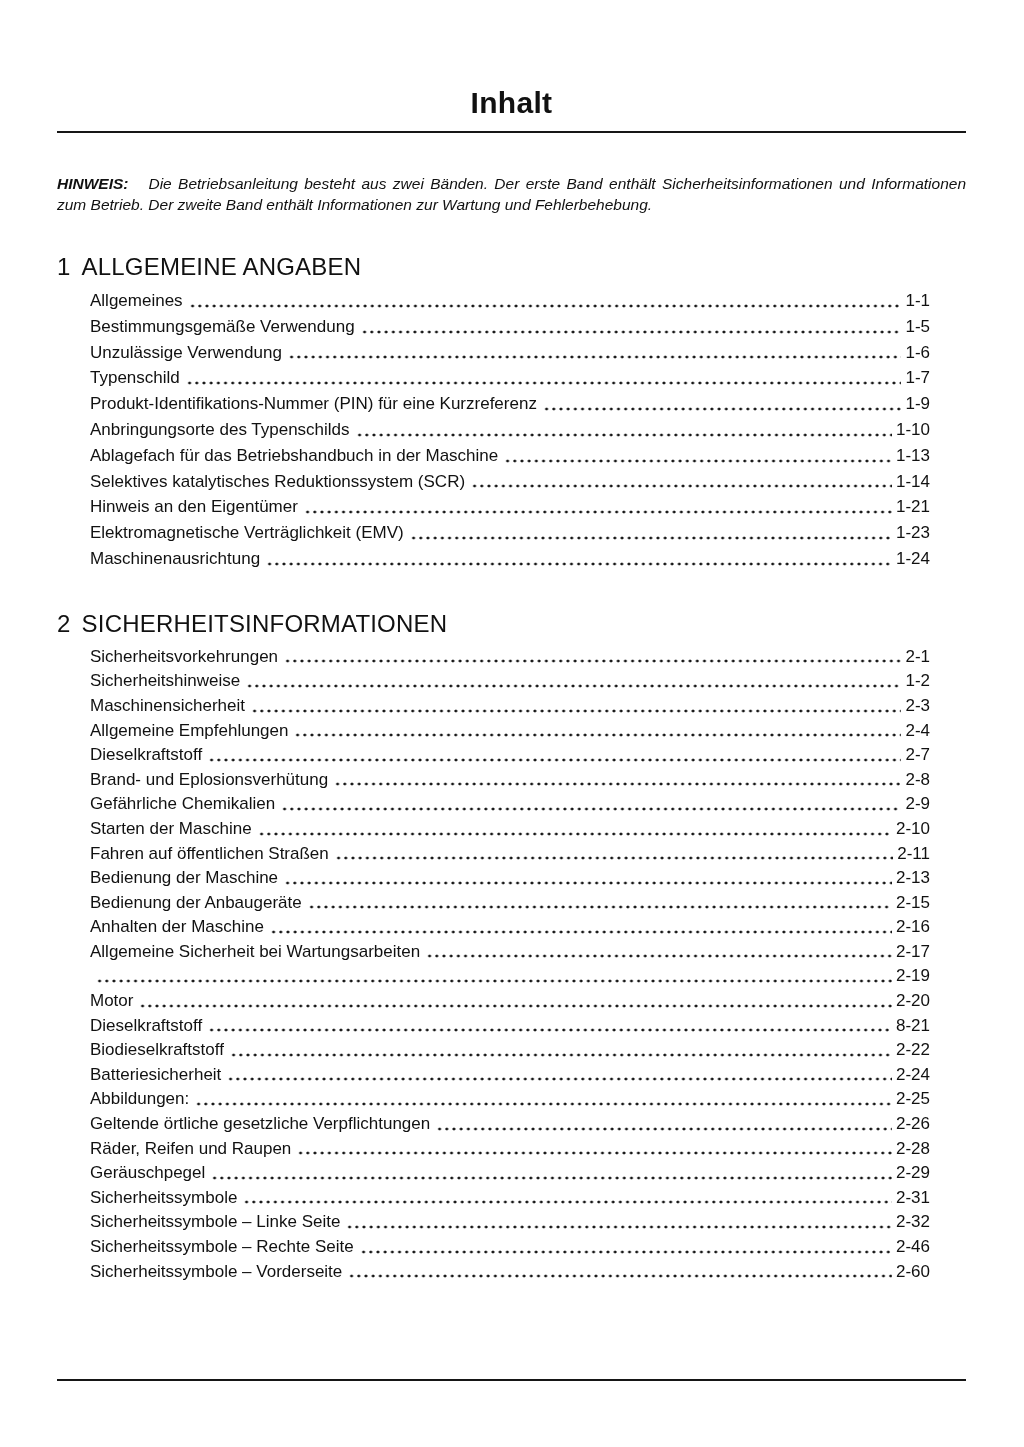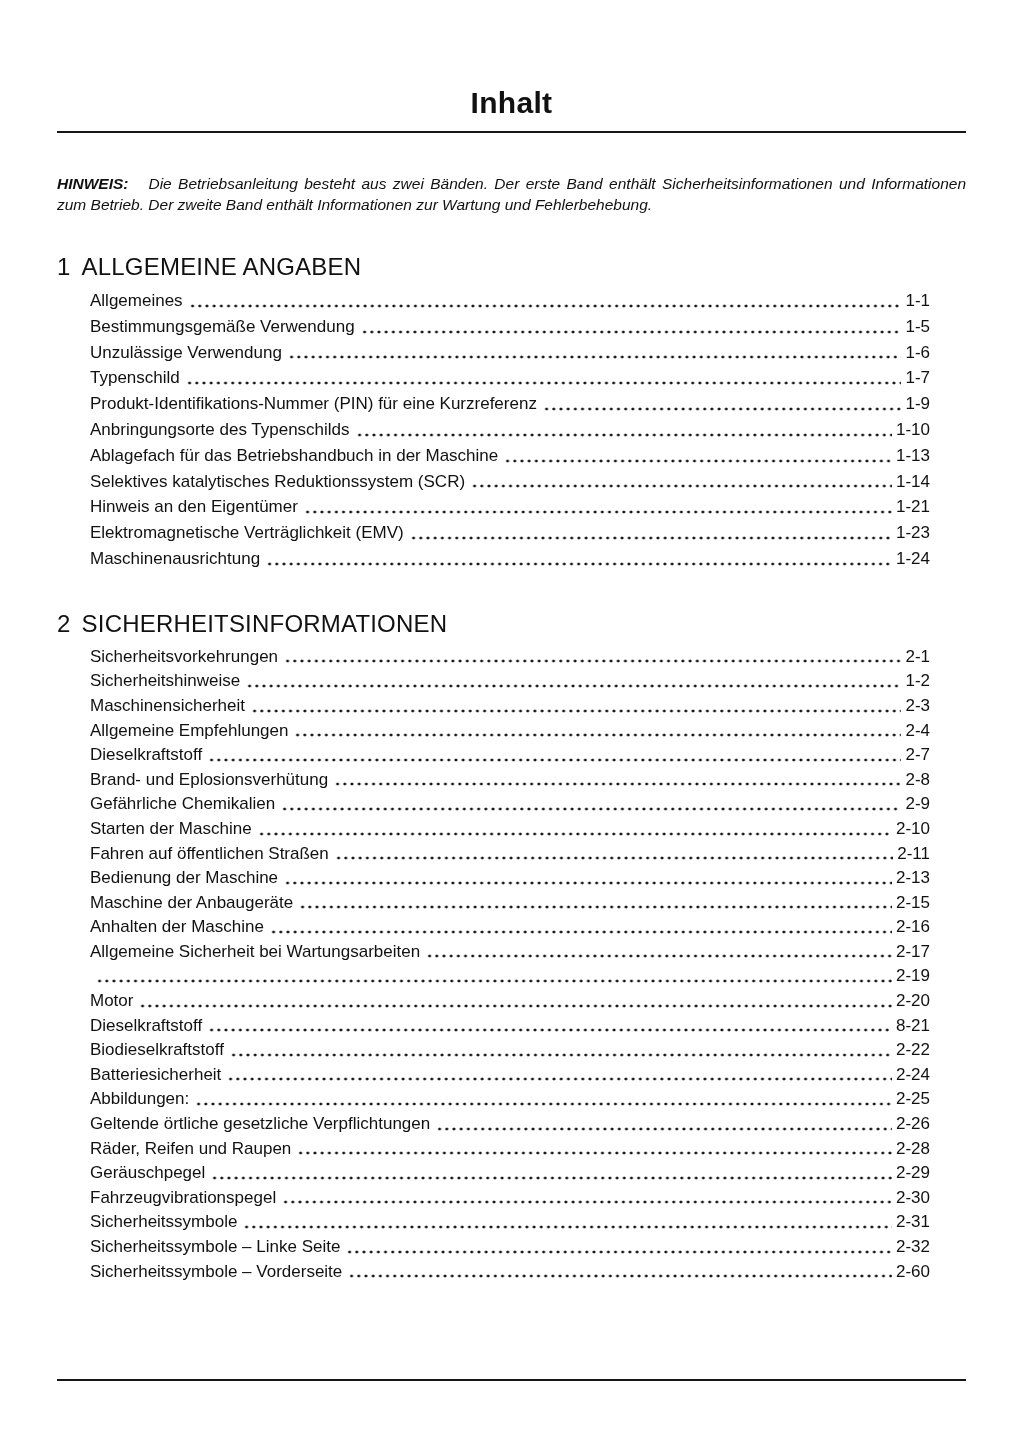--- a/index.html
+++ b/index.html
@@ -208,21 +208,21 @@
           <span class="label">Fahren auf öffentlichen Straßen</span>
           <span class="leader"></span>
           <span class="pagenum">2-11</span>
         </div>
         <div class="entry">
           <span class="label">Bedienung der Maschine</span>
           <span class="leader"></span>
           <span class="pagenum">2-13</span>
         </div>
         <div class="entry">
-          <span class="label">Maschine der Anbaugeräte</span>
+          <span class="label">Bedienung der Anbaugeräte</span>
           <span class="leader"></span>
           <span class="pagenum">2-15</span>
         </div>
         <div class="entry">
           <span class="label">Anhalten der Maschine</span>
           <span class="leader"></span>
           <span class="pagenum">2-16</span>
         </div>
         <div class="entry">
           <span class="label">Allgemeine Sicherheit bei Wartungsarbeiten</span>
@@ -267,33 +267,33 @@
           <span class="label">Räder, Reifen und Raupen</span>
           <span class="leader"></span>
           <span class="pagenum">2-28</span>
         </div>
         <div class="entry">
           <span class="label">Geräuschpegel</span>
           <span class="leader"></span>
           <span class="pagenum">2-29</span>
         </div>
         <div class="entry">
-          <span class="label">Fahrzeugvibrationspegel</span>
-          <span class="leader"></span>
-          <span class="pagenum">2-30</span>
-        </div>
-        <div class="entry">
           <span class="label">Sicherheitssymbole</span>
           <span class="leader"></span>
           <span class="pagenum">2-31</span>
         </div>
         <div class="entry">
           <span class="label">Sicherheitssymbole – Linke Seite</span>
           <span class="leader"></span>
           <span class="pagenum">2-32</span>
+        </div>
+        <div class="entry">
+          <span class="label">Sicherheitssymbole – Rechte Seite</span>
+          <span class="leader"></span>
+          <span class="pagenum">2-46</span>
         </div>
         <div class="entry">
           <span class="label">Sicherheitssymbole – Vorderseite</span>
           <span class="leader"></span>
           <span class="pagenum">2-60</span>
         </div>
       </div>
     </div>
 
   <hr class="rule bottom-rule">

